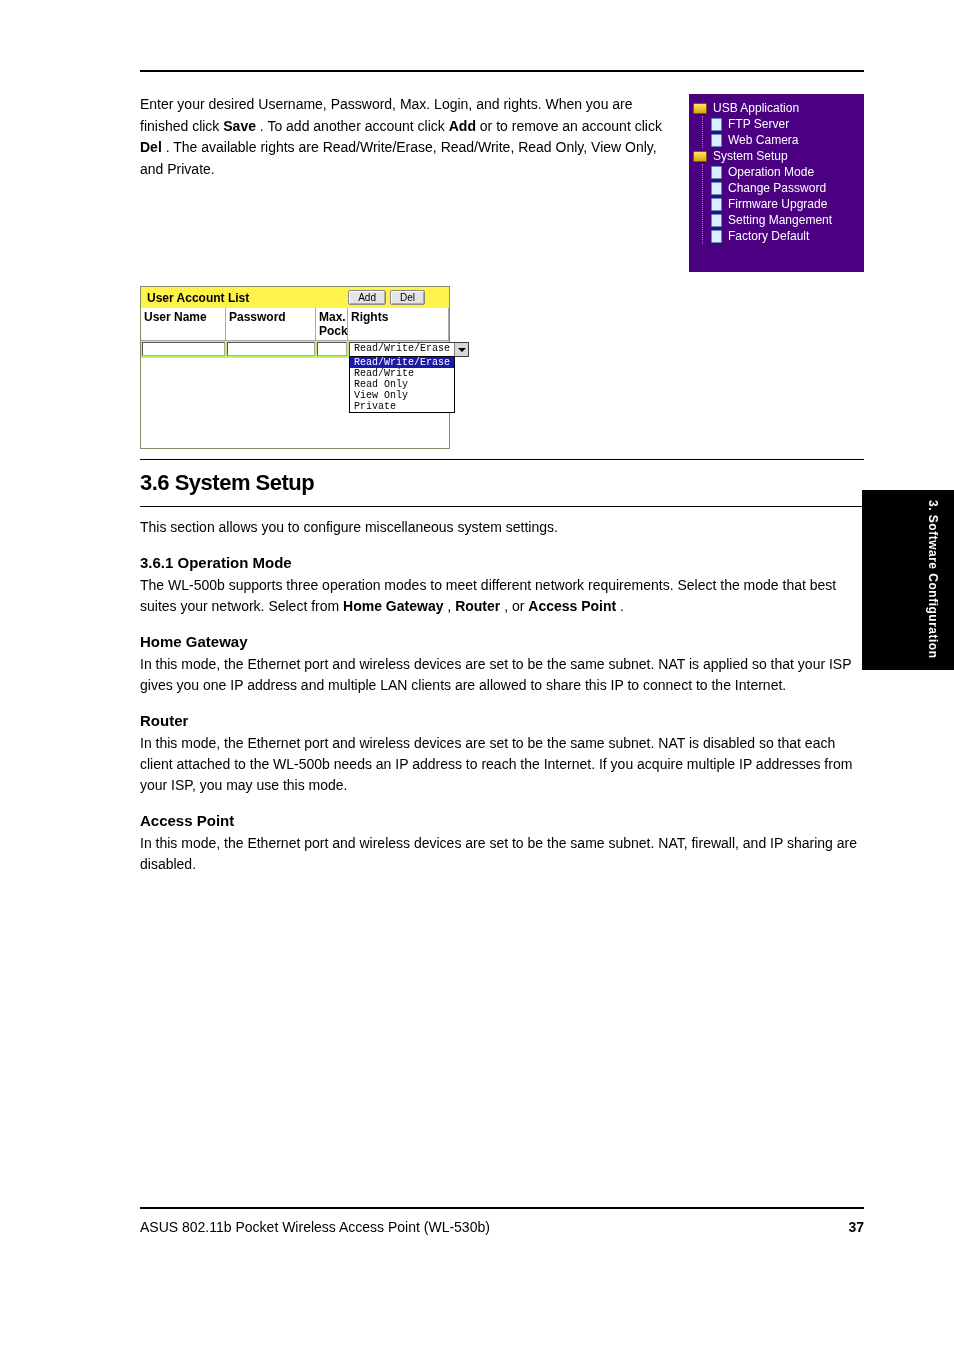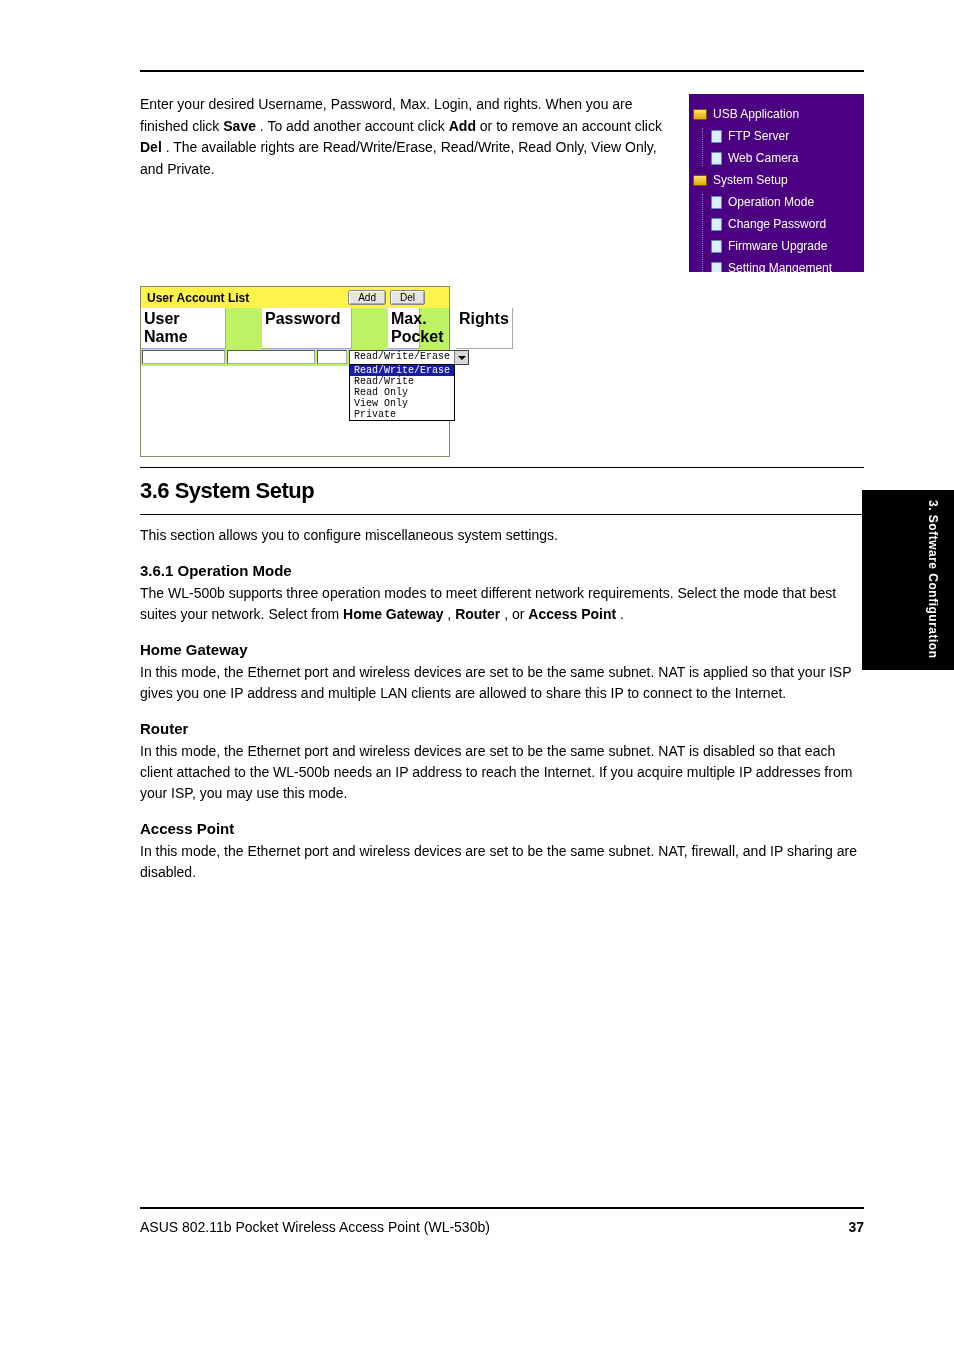--- a/index.html
+++ b/index.html
@@ -39,21 +39,20 @@
     font-size: 12px;
     padding: 6px 4px 0 4px;
     overflow: hidden;
     height: 178px;
   }
   .nav-item {
     display: flex;
     align-items: center;
     gap: 6px;
     padding: 1px 0;
-    margin-top: 6px;
   }
   .nav-sub { padding-left: 18px; position: relative; }
   .nav-sub::before {
     content: "";
     position: absolute;
     left: 9px;
     top: 0;
     bottom: 0;
     border-left: 1px dotted #9a7ab7;
   }
@@ -99,22 +98,21 @@
   }
   .yellow-edge {
     width: 14px;
     align-self: stretch;
     background: #fff24a;
     margin-left: 4px;
   }
   .acct-grid {
     display: grid;
     grid-template-columns: 85px 90px 32px 1fr;
-    font-size: 16px;
-    gap: 36px;
+    font-size: 12px;
   }
   .acct-cell {
     border-right: 1px solid #aaa;
     border-bottom: 1px solid #aaa;
     padding: 2px 3px;
     font-weight: bold;
     background: #fff;
   }
   .acct-input-row {
     display: grid;

